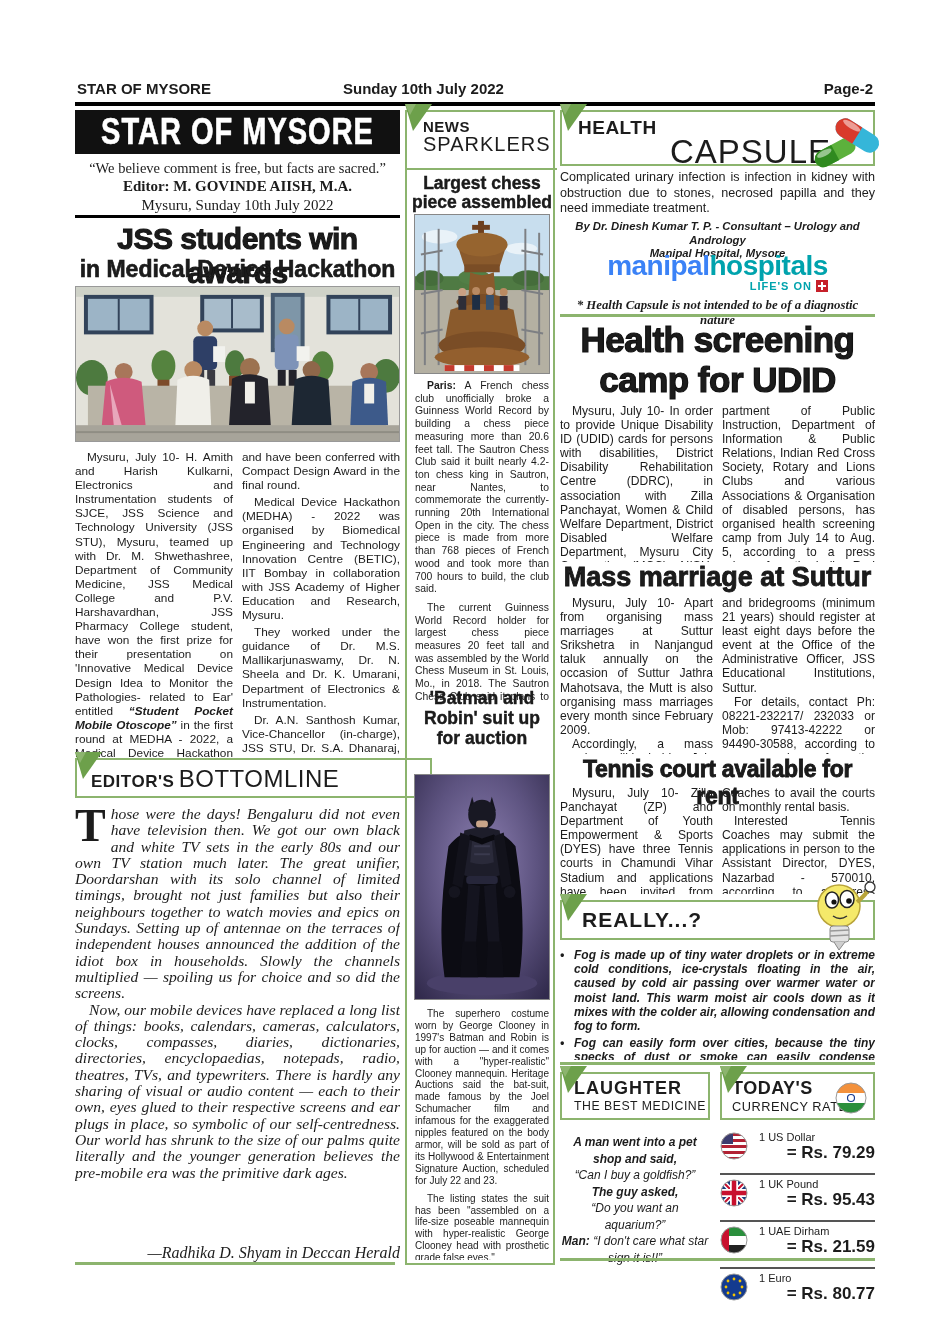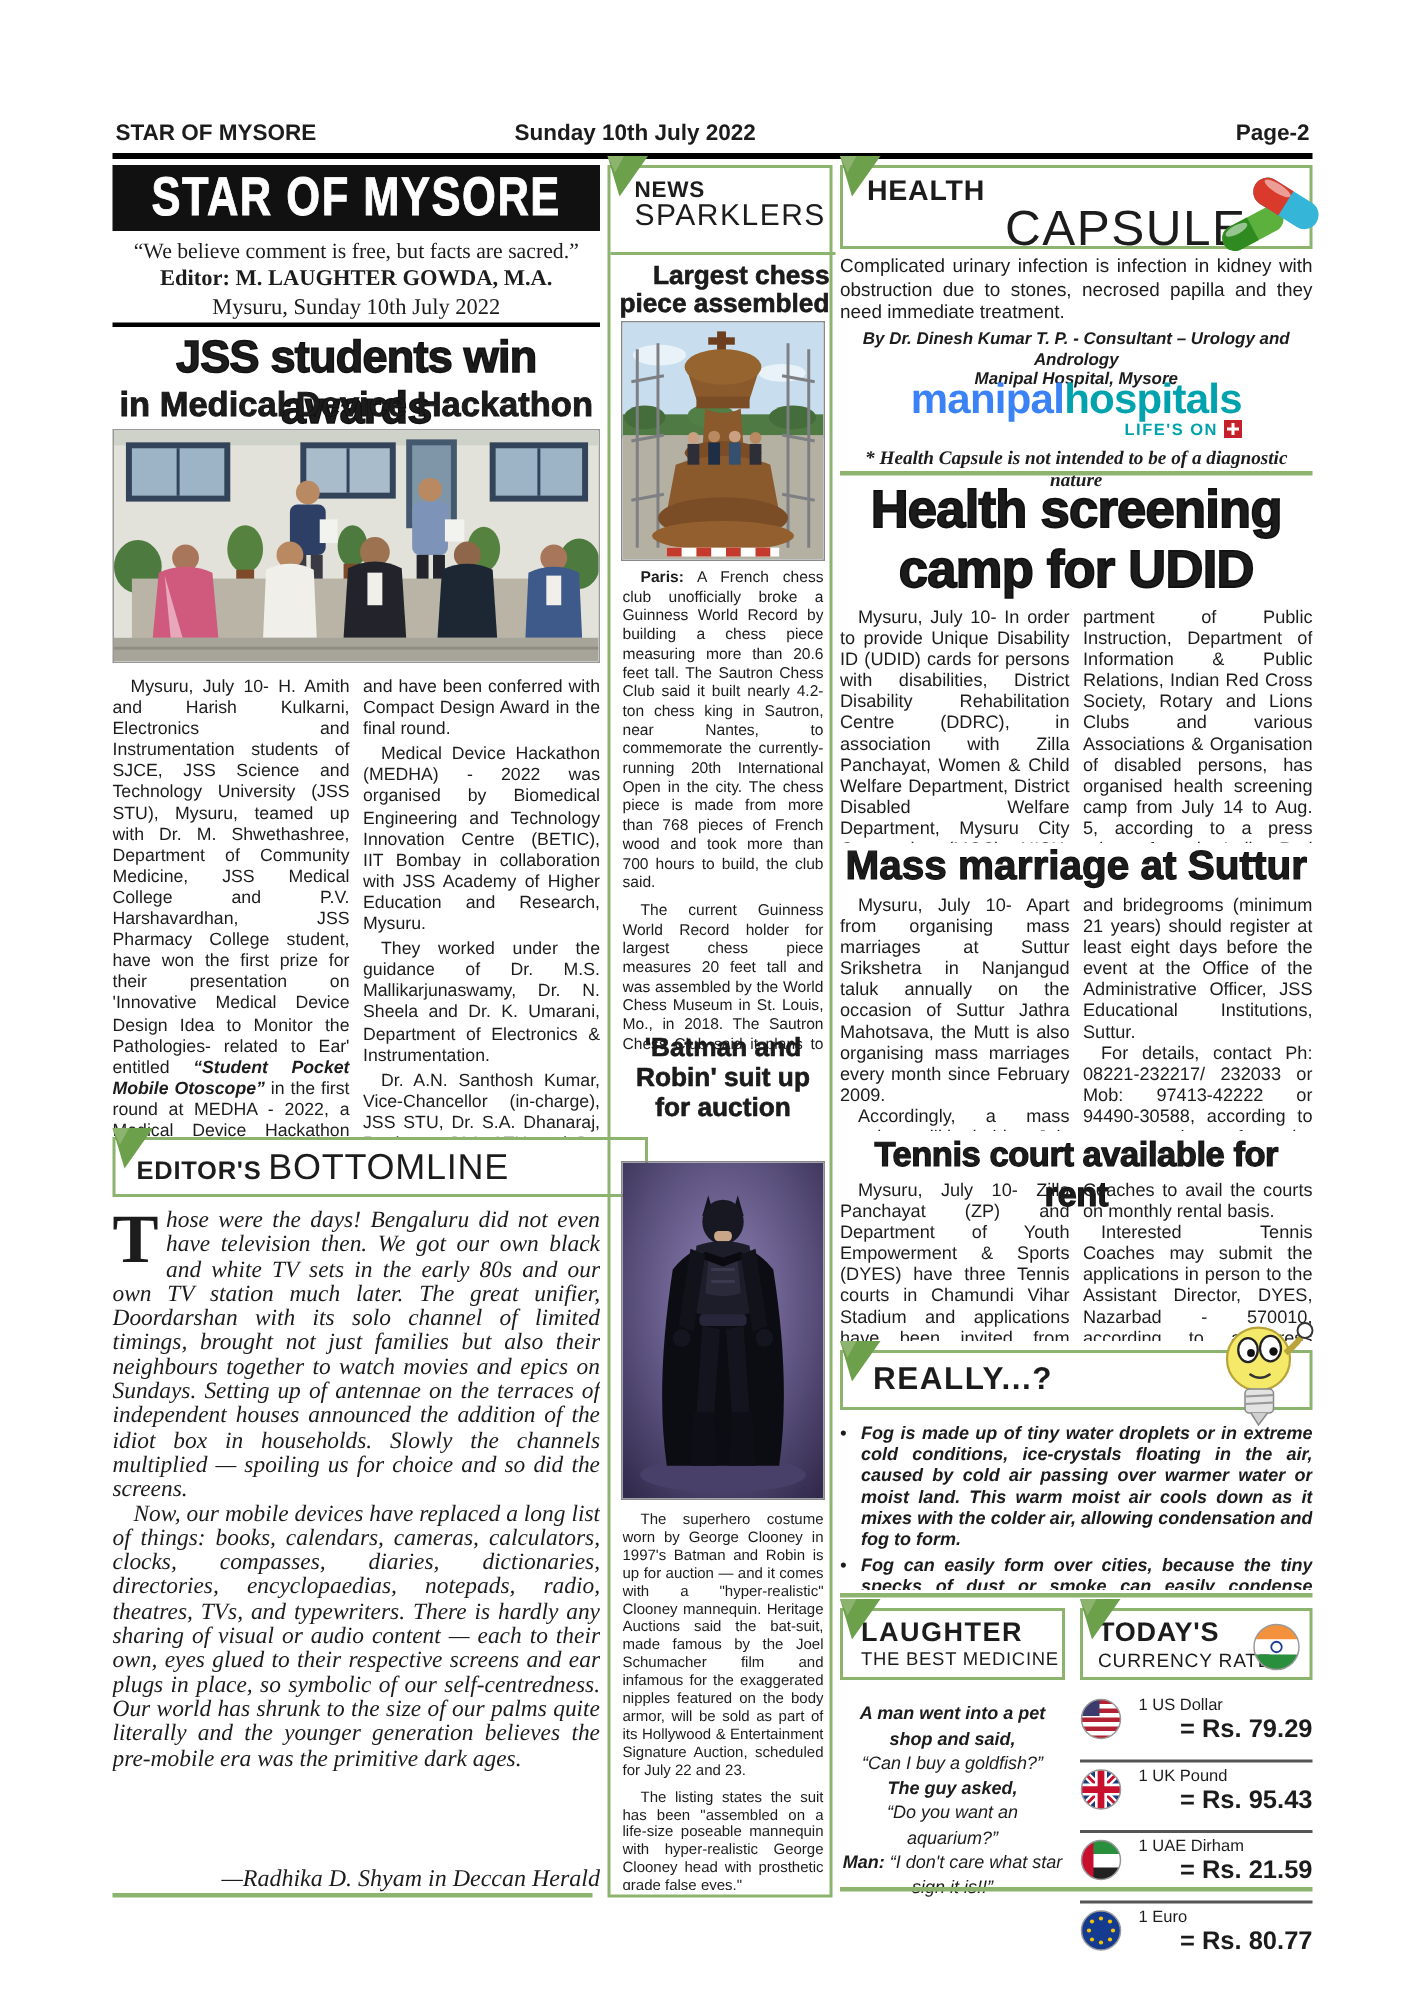--- a/index.html
+++ b/index.html
@@ -39,21 +39,21 @@
   .btl-text p{margin:0;}
   .btl-text .p2{text-indent:14px;}
   .dropcap{float:left;font-size:46px;line-height:36px;font-weight:bold;font-style:normal;padding:2px 5px 0 0;}
   .btl-attr{position:absolute;left:0;top:1134px;width:325px;text-align:right;font-family:"Liberation Serif",serif;font-style:italic;font-size:16px;}
   .greenrule{position:absolute;height:3px;background:#8cb46e;}
   
   .mid-frame{position:absolute;left:0;top:0;width:150px;height:1155px;border:2.5px solid #8cb46e;box-sizing:border-box;}
   .news-box{position:absolute;left:0;top:0;width:150px;height:58px;border-bottom:2.5px solid #8cb46e;box-sizing:border-box;padding:6px 0 0 16px;}
   .news-l1{font-weight:bold;font-size:15px;letter-spacing:0.5px;}
   .news-l2{font-size:20px;letter-spacing:1px;margin-top:-2px;}
-  .chess-h{position:absolute;left:4px;top:62px;width:142px;text-align:right;font-size:17.5px;font-weight:bold;line-height:19px;-webkit-text-stroke:0.4px #111;}
+  .chess-h{position:absolute;left:4px;top:62px;width:142px;text-align:center;font-size:17.5px;font-weight:bold;line-height:19px;-webkit-text-stroke:0.4px #111;}
   .chess-photo{position:absolute;left:7px;top:102px;width:136px;height:160px;border:1px solid #888;box-sizing:border-box;}
   .chess-text{position:absolute;left:8px;top:268px;width:134px;height:324px;font-size:10.4px;line-height:12.7px;text-align:justify;overflow:hidden;}
   .chess-text p{margin:0 0 6px 0;}
   .bat-h{position:absolute;left:4px;top:576px;width:142px;text-align:center;font-size:17.5px;font-weight:bold;line-height:20px;-webkit-text-stroke:0.4px #111;}
   .bat-photo{position:absolute;left:7px;top:662px;width:136px;height:226px;border:1px solid #888;box-sizing:border-box;}
   .bat-text{position:absolute;left:8px;top:896px;width:134px;height:252px;font-size:10px;line-height:11.9px;text-align:justify;overflow:hidden;}
   .bat-text p{margin:0 0 6px 0;}
   
   .health-box{position:absolute;left:0;top:0;width:315px;height:56px;padding:5px 0 0 16px;}
   .health-l1{font-weight:bold;font-size:19px;letter-spacing:0.5px;}
@@ -112,21 +112,21 @@
     <span class="rh-paper">STAR OF MYSORE</span>
     <span class="rh-date">Sunday 10th July 2022</span>
     <span class="rh-page">Page-2</span>
   </div>
 
   <div class="col col-left">
     <div class="masthead">
       <span>STAR OF MYSORE</span>
     </div>
     <div class="tagline">“We believe comment is free, but facts are sacred.”</div>
-    <div class="edline">Editor: M. LAUGHTER GOWDA, M.A.</div>
+    <div class="edline">Editor: M. GOVINDE AIISH, M.A.</div>
     <div class="pdate">Mysuru, Sunday 10th July 2022</div>
     <div class="blackrule"></div>
 
     <div class="jss-h1">JSS students win awards</div>
     <div class="jss-h2">in Medical Device Hackathon</div>
 
     <div class="jss-photo">
       <svg class="photo-svg" viewBox="0 0 325 156" preserveAspectRatio="none">
         <rect width="325" height="156" fill="#e3e2da"></rect>
         <rect x="0" y="0" width="325" height="10" fill="#cfd2c8"></rect>

